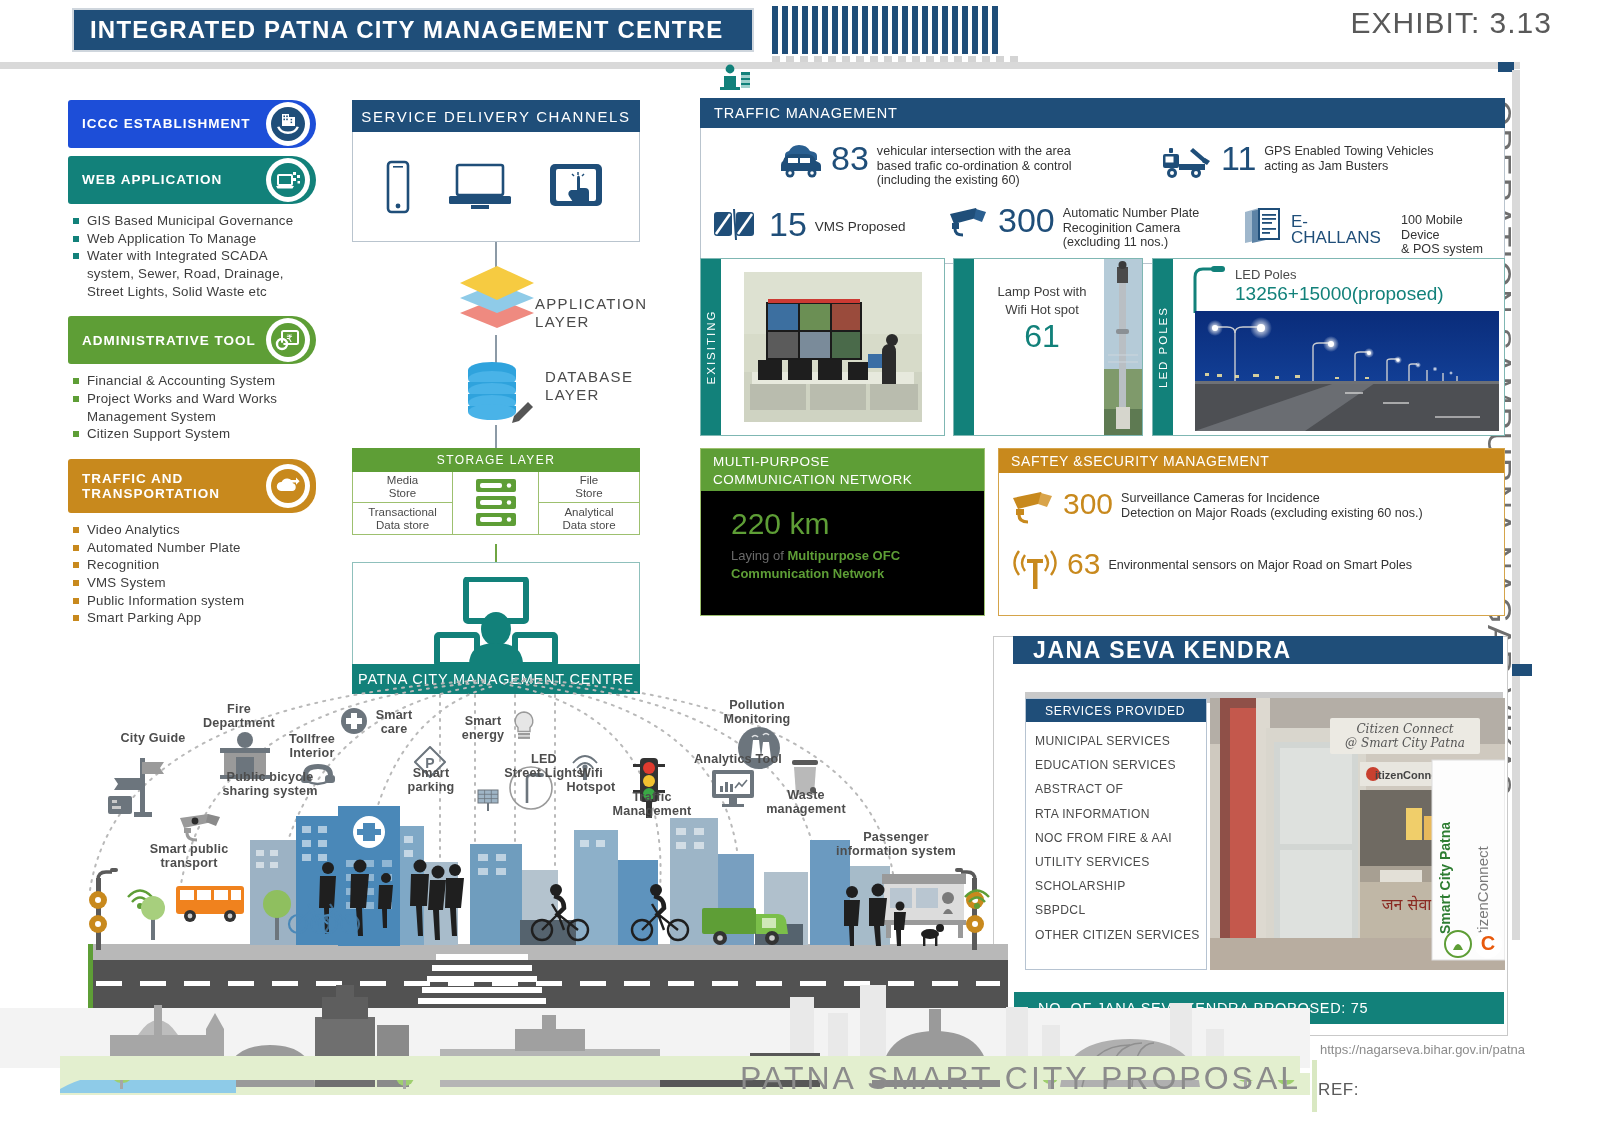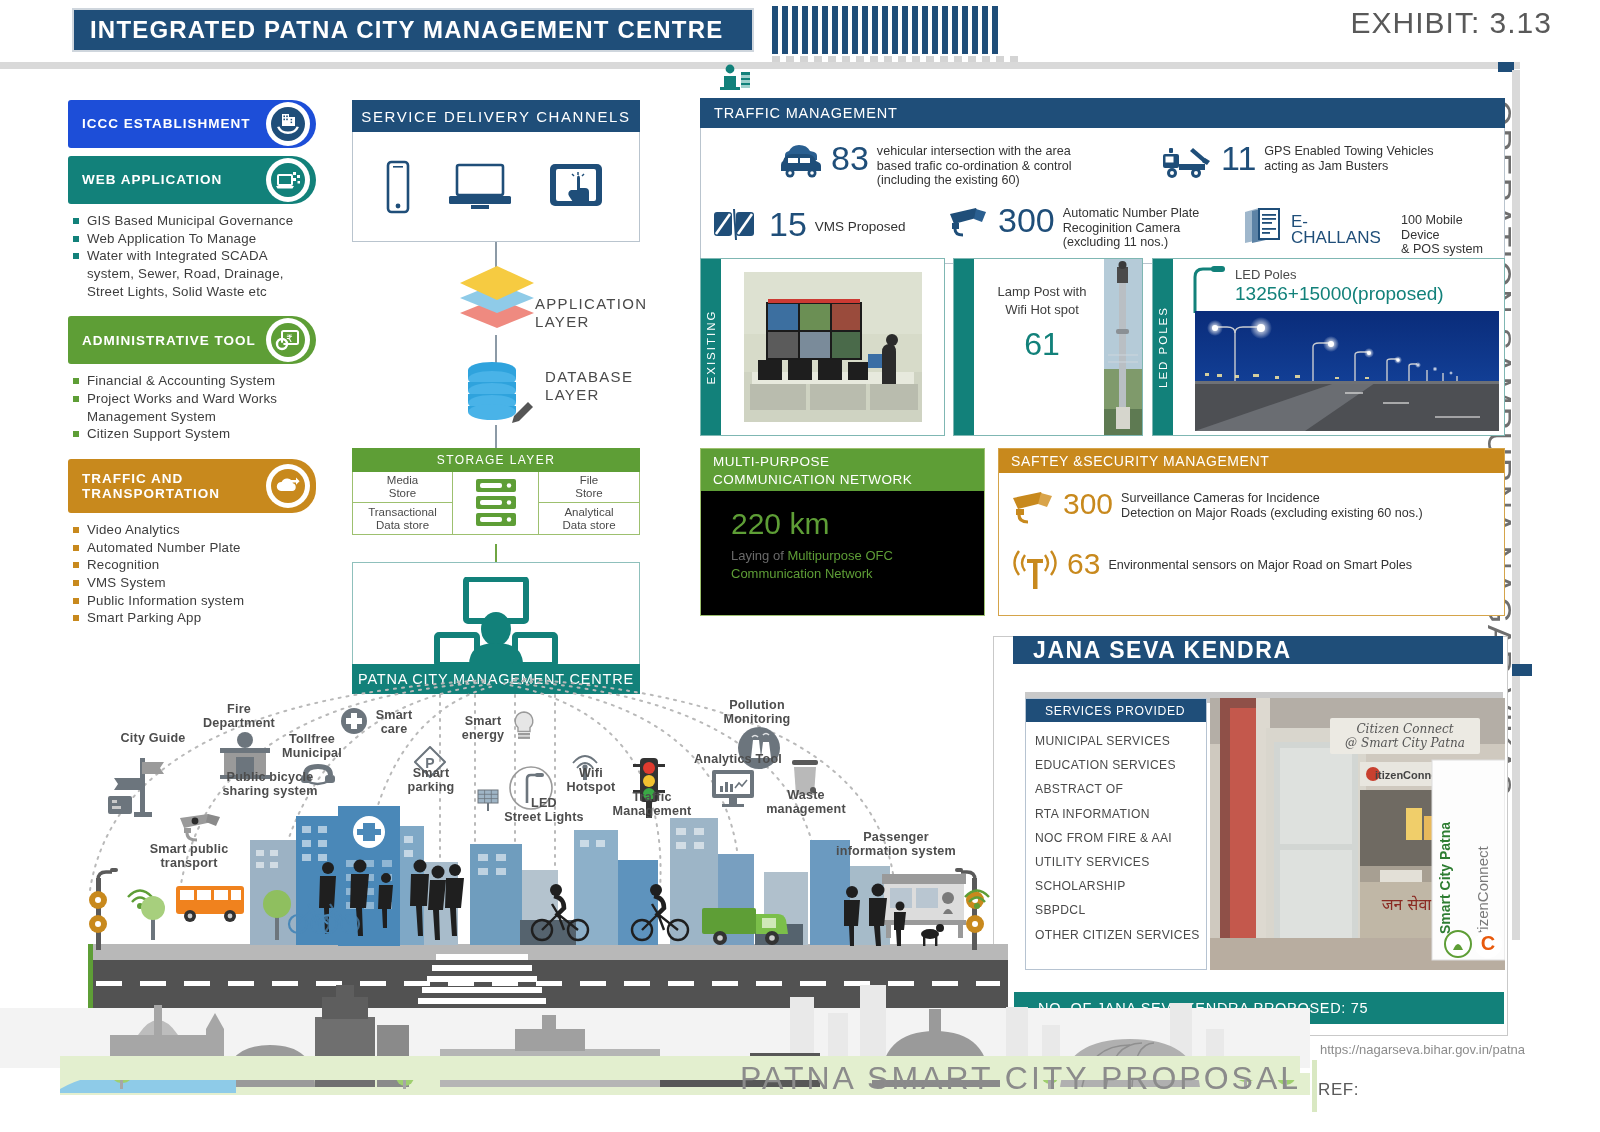--- a/index.html
+++ b/index.html
@@ -130,21 +130,21 @@
   }
 
   
   .photo { position:relative; overflow:hidden; }
 
   
   .mpcn { position:absolute; left:700px; top:448px; width:285px; height:168px; border:1px solid #9dc06f; background:#000000; }
   .mpcn-head { height:42px; background:#5e9e36; color:#fff; padding:4px 0 0 12px; font-size:13.5px; line-height:1.3; letter-spacing:0.5px; }
   .mpcn-km { font-size:30px; color:#5e9e36; margin:16px 0 6px 30px; }
   .mpcn-sub { font-size:13px; color:#6a6a6a; margin-left:30px; line-height:1.35; }
-  .mpcn-sub b { color:#5e9e36; font-weight:400; }
+  .mpcn-sub b { color:#5e9e36; font-weight:700; }
 
   .safety { position:absolute; left:998px; top:448px; width:507px; height:168px; border:1px solid #d5a44a; background:#fff; }
   .safety-head { height:24px; background:#c8891d; color:#fff; display:flex; align-items:center; padding-left:12px; font-size:14px; letter-spacing:0.6px; }
   .srow { display:flex; align-items:flex-start; padding:10px 6px 0 10px; }
   .srow .num { font-size:30px; color:#c8891d; margin:0 8px; line-height:1; }
   .srow .txt { font-size:12.6px; color:#333; line-height:1.2; padding-top:2px; }
 
   
   .jsk-outer { position:absolute; left:993px; top:636px; width:515px; height:400px; border:1px solid #c9c9c9; background:#fff; }
   .jsk-head {
@@ -610,21 +610,21 @@
   </div>
 
   <div class="ppanel" style="left:953px; top:258px; width:190px; height:178px;">
     <div class="spine" style="background:#12817a;">
         <span></span>
       </div>
     <div style="flex:1; display:flex;">
       <div style="flex:1; padding:24px 0 0 6px; text-align:center;">
         <div style="font-size:13px; color:#3d3d3d; line-height:1.35;">Lamp Post with</div>
         <div style="font-size:13px; color:#3d3d3d; line-height:1.35;">Wifi Hot spot</div>
-        <div style="font-size:32px; color:#12817a; margin-top:8px;">61</div>
+        <div style="font-size:32px; color:#12817a; ">61</div>
       </div>
       <div class="photo" style="width:38px;">
         <svg width="38" height="176" viewBox="0 0 38 176">
           <rect width="38" height="176" fill="#b5cbd8"></rect>
           <rect x="0" y="110" width="38" height="66" fill="#7f9a6b"></rect>
           <rect x="0" y="150" width="38" height="26" fill="#5e7a52"></rect>
           <rect x="15" y="22" width="7" height="130" fill="#b9bfc4"></rect>
           <rect x="13" y="8" width="11" height="16" fill="#4a4a4a"></rect>
           <circle cx="18.5" cy="6" r="4" fill="#3a3a3a"></circle>
           <rect x="12" y="70" width="13" height="5" rx="2" fill="#8a9095"></rect>
@@ -1264,39 +1264,39 @@
       </g>
     </svg>
 
     <div class="clabel" style="left:108px; top:731px; width:90px;">City Guide</div>
     <div class="clabel" style="left:184px; top:702px; width:110px;">
       <div>Fire</div>
         <div>Department</div>
     </div>
     <div class="clabel" style="left:270px; top:732px; width:84px;">
       <div>Tollfree</div>
-        <div>Municipal</div>
+        <div>Interior</div>
     </div>
     <div class="clabel" style="left:200px; top:770px; width:140px;">
       <div>Public bicycle</div>
         <div>sharing system</div>
     </div>
     <div class="clabel" style="left:364px; top:708px; width:60px;">
       <div>Smart</div>
         <div>care</div>
     </div>
     <div class="clabel" style="left:400px; top:766px; width:62px;">
       <div>Smart</div>
         <div>parking</div>
     </div>
     <div class="clabel" style="left:455px; top:714px; width:56px;">
       <div>Smart</div>
         <div>energy</div>
     </div>
-    <div class="clabel" style="left:500px; top:752px; width:88px;margin-top:44px;">
+    <div class="clabel" style="left:500px; top:752px; width:88px;">
       <div>LED</div>
         <div>Street Lights</div>
     </div>
     <div class="clabel" style="left:565px; top:766px; width:52px;">
       <div>Wifi</div>
         <div>Hotspot</div>
     </div>
     <div class="clabel" style="left:600px; top:790px; width:104px;">
       <div>Traffic</div>
         <div>Management</div>

